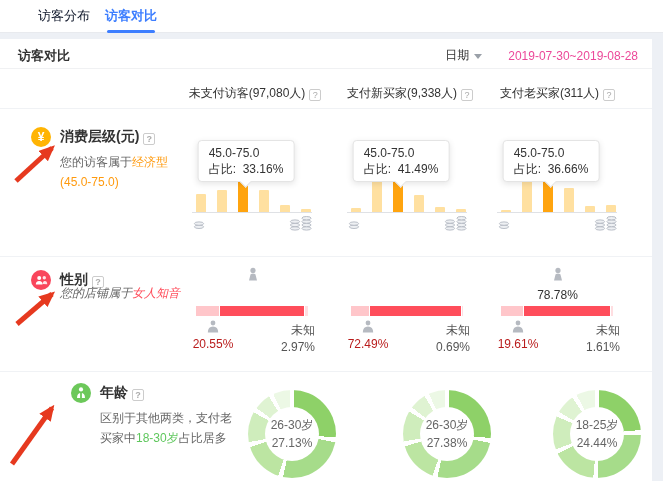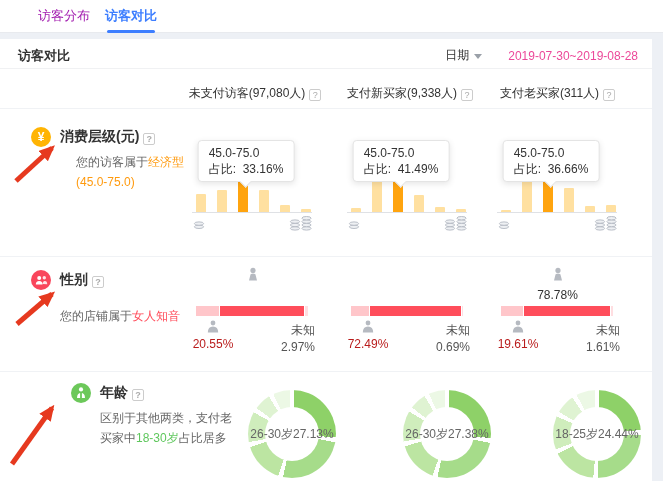--- a/index.html
+++ b/index.html
@@ -3,21 +3,21 @@
 <meta charset="utf-8">
 <style>
   * { margin:0; padding:0; box-sizing:border-box; }
   html,body { width:663px; height:481px; overflow:hidden; background:#edf0f5;
     font-family:"Liberation Sans","DejaVu Sans",sans-serif; }
   .stage { position:relative; width:663px; height:481px; }
 
   
   .tabbar { position:absolute; top:0; left:0; width:663px; height:33px; background:#fff;
     border-bottom:1px solid #e8eaee; }
-  .tab { position:absolute; top:0; height:33px; line-height:32px; font-size:13px; color:#a21caf; cursor:pointer; }
+  .tab { position:absolute; top:0; height:33px; line-height:32px; font-size:13px; color:#0f172a; cursor:pointer; }
   .tab.t1 { left:38px; }
   .tab.t2 { left:105px; color:#3d7eff; font-weight:bold; }
   .tab.t2::after { content:""; position:absolute; left:2px; right:2px; bottom:0; height:3px;
     background:#3d7eff; border-radius:2px; }
 
   
   .card { position:absolute; top:39px; left:0; width:652px; height:442px; background:#fff; }
 
   .card-header { position:absolute; top:0; left:0; right:0; height:30px; border-bottom:1px solid #f0f1f3; }
   .card-title { position:absolute; left:18px; top:8px; font-size:13px; font-weight:bold; color:#333; }
@@ -78,21 +78,21 @@
   .g-bar > div { height:10px; }
   .g-male { position:absolute; left:0; top:53px; width:46px; text-align:center; font-size:12px; color:#b91c1c; }
   .g-unknown { position:absolute; right:0; top:55px; width:60px; text-align:right; font-size:12px;
     color:#555; line-height:17px; }
 
   
   .donut-cell { position:absolute; top:14px; width:125px; height:95px; }
   .donut-cell.p1 { left:190px; } .donut-cell.p2 { left:345px; } .donut-cell.p3 { left:495px; }
   .donut { position:absolute; left:18px; top:4px; width:88px; height:88px; border-radius:50%; }
   .donut-hole { position:absolute; left:17px; top:17px; width:54px; height:54px; border-radius:50%;
-    background:#fff; display:flex; flex-direction:row; align-items:center; justify-content:center;
+    background:#fff; display:flex; flex-direction:column; align-items:center; justify-content:center;
     font-size:12px; color:#666; line-height:18px; white-space:nowrap; }
 
   
   .arrows { position:absolute; left:0; top:0; width:663px; height:481px; pointer-events:none; z-index:40; }
 </style>
 </head>
 <body>
 
 <div class="stage">
 
@@ -123,21 +123,21 @@
     <div class="col-h c3">
       <span>支付老买家(311人)</span><span class="help">?</span>
     </div>
     <div class="divider" style="top:69px"></div>
 
     <div class="mrow row-consumption">
       <span class="row-icon" style="background:#ffb403; top:19px;">¥</span>
       <div class="row-title" style="top:20px;">
         <span>消费层级(元)</span><span class="help">?</span>
       </div>
-      <div class="row-desc" style="top:44px;margin-left:16px;">
+      <div class="row-desc" style="top:44px;">
         <span>您的访客属于</span><span class="hl-orange">经济型(45.0-75.0)</span>
       </div>
       <div class="bar-cell p1">
     <div class="tooltip">
       <div>45.0-75.0</div>
       <div>占比:&nbsp; 33.16%</div>
       <div class="tt-pointer"></div>
     </div>
     <div class="bars">
             <div class="bar" style="height:18px;background:#FFE0A0"></div>
@@ -240,21 +240,21 @@
           <svg width="13" height="11" viewBox="0 0 13 11">
           <circle cx="4.2" cy="3" r="2" fill="#fff"></circle>
             <path d="M0.8 9.5 q0 -3.6 3.4 -3.6 q3.4 0 3.4 3.6 Z" fill="#fff"></path>
           <circle cx="9.3" cy="2.8" r="1.7" fill="#fff" opacity=".85"></circle>
           <path d="M7.6 9 q0.2 -3 2.2 -3 q2.4 0 2.4 3.3 Z" fill="#fff" opacity=".85"></path>
           </svg>
         </span>
       <div class="row-title" style="top:14px;">
         <span>性别</span><span class="help">?</span>
       </div>
-      <div class="row-desc" style="top:49px; width:145px;">
+      <div class="row-desc" style="top:26px; width:145px;font-style:italic;">
         <span>您的店铺属于</span><span class="hl-red">女人知音</span>
       </div>
       <div class="gender-cell p1">
     <div class="g-female">
       <span><svg width="16" height="16" viewBox="0 0 16 16">
   <circle cx="8" cy="3.4" r="2.6" fill="#b6bac1"></circle>
   <path d="M4 13.5 L5.6 7.2 q2.4 -1.4 4.8 0 L12 13.5 Z" fill="#b6bac1"></path>
               </svg></span>
     </div>
     <div class="g-bar">

